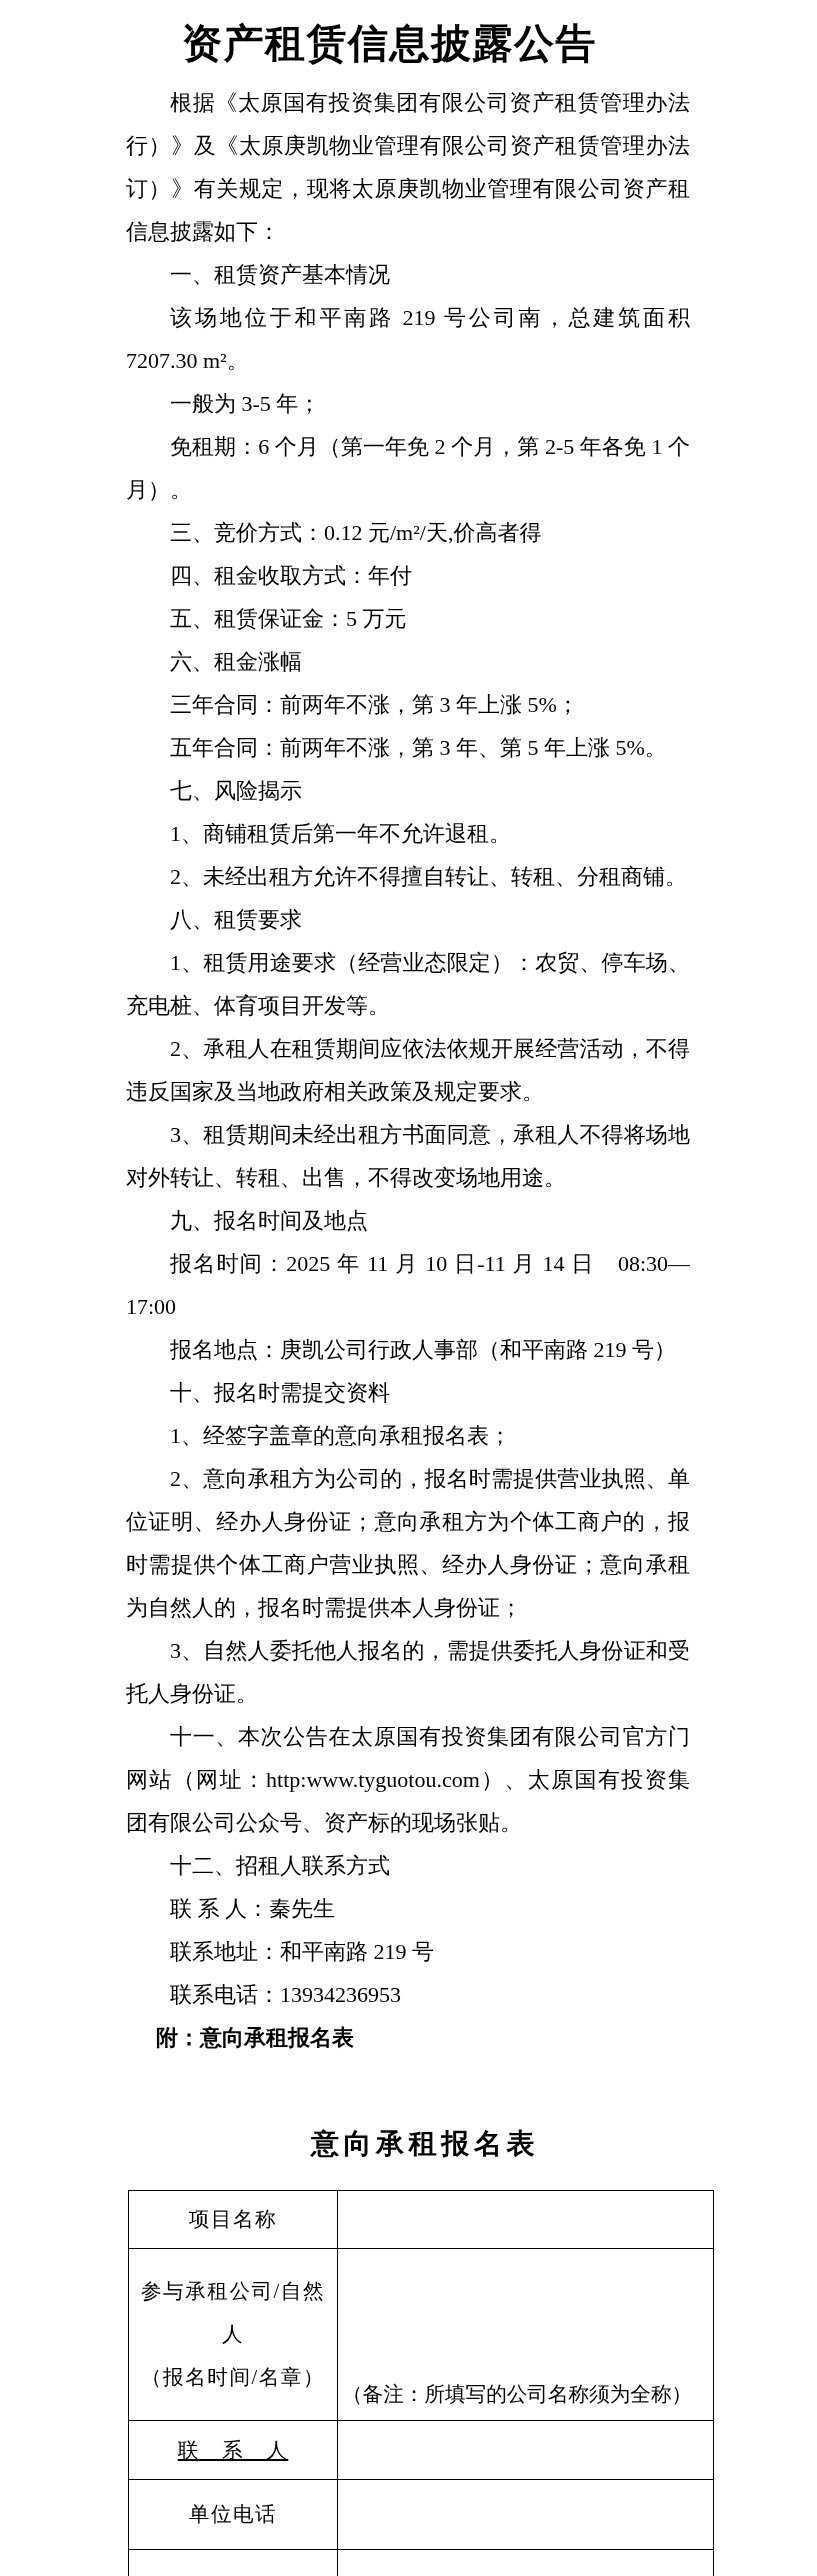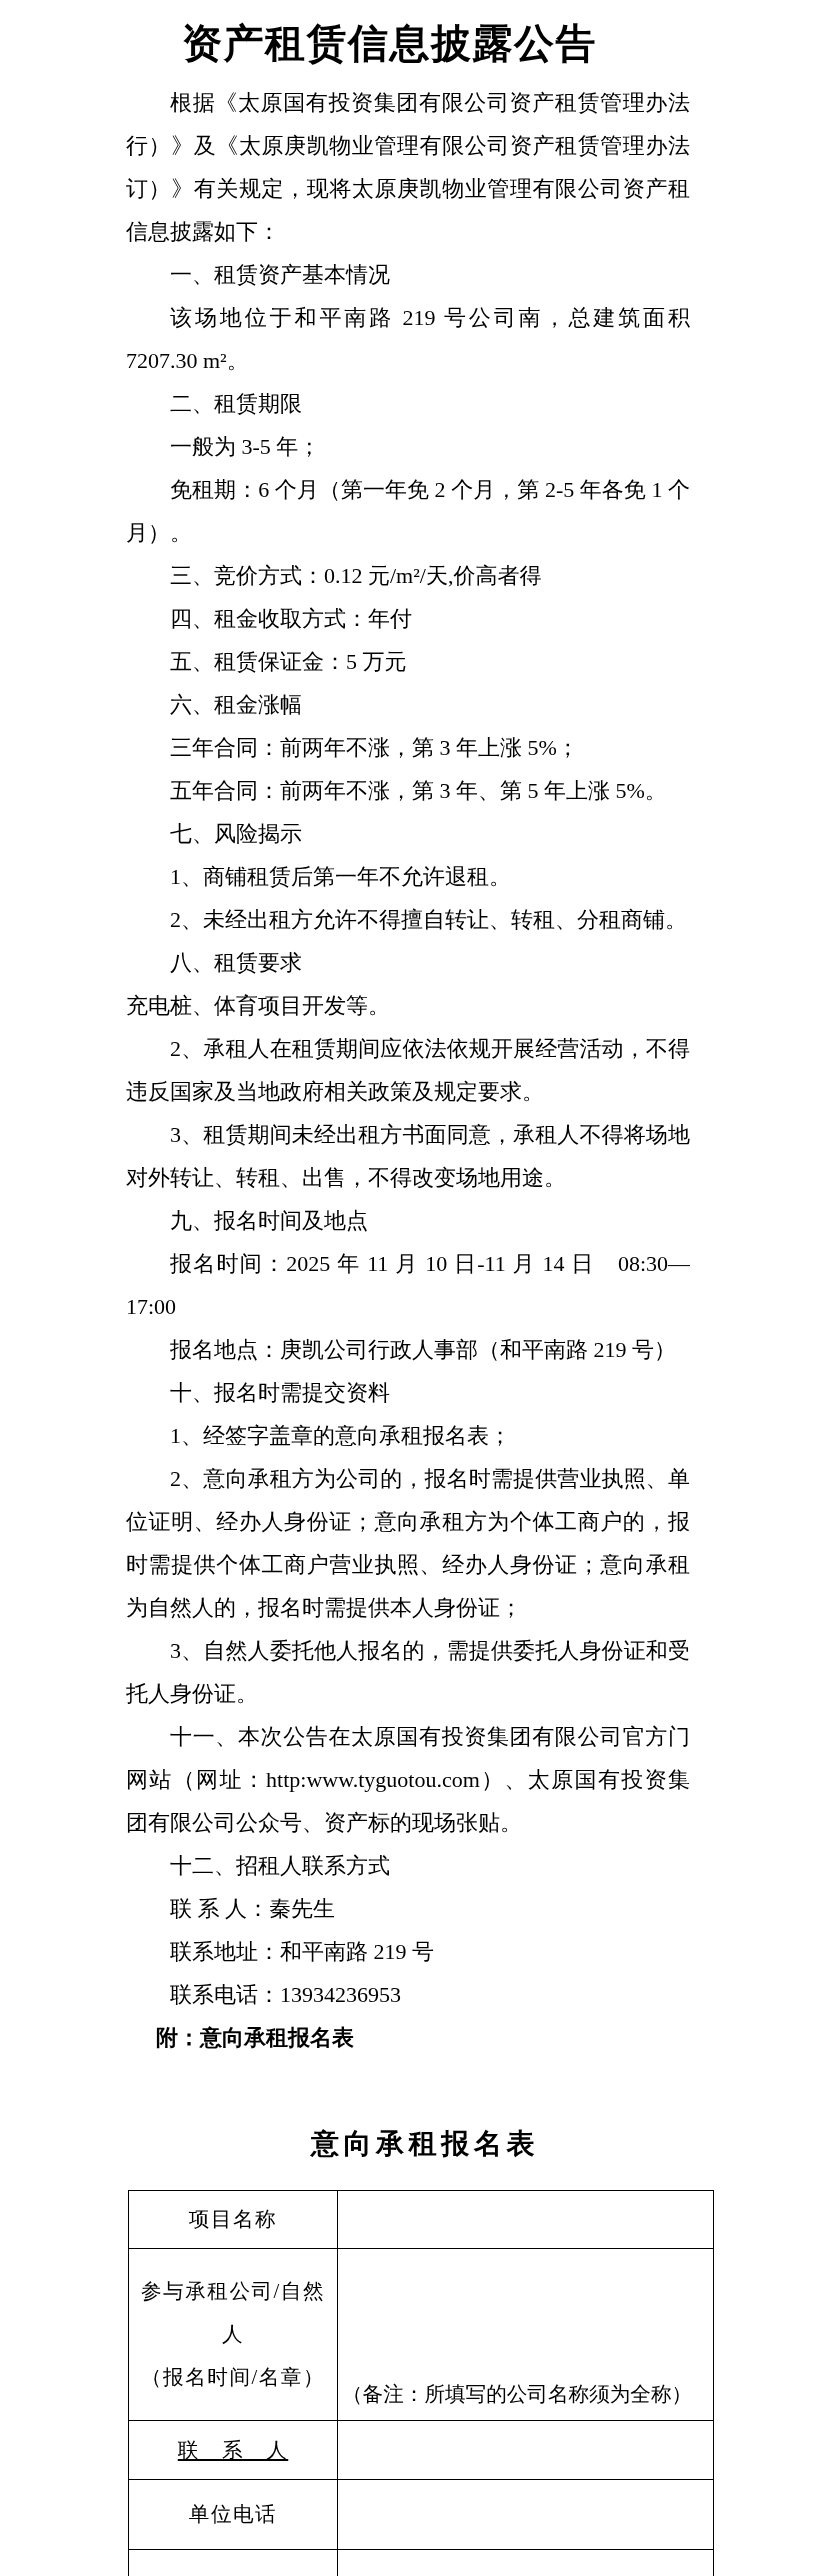--- a/index.html
+++ b/index.html
@@ -120,34 +120,34 @@
   <h1 class="doc-title">资产租赁信息披露公告</h1>
 
   <div class="body-lines" id="body-lines">
       <div class="line j ind">根据《太原国有投资集团有限公司资产租赁管理办法（试</div>
       <div class="line j">行）》及《太原庚凯物业管理有限公司资产租赁管理办法（修</div>
       <div class="line j">订）》有关规定，现将太原庚凯物业管理有限公司资产租赁</div>
       <div class="line">信息披露如下：</div>
       <div class="line ind">一、租赁资产基本情况</div>
       <div class="line j ind">该场地位于和平南路 219 号公司南，总建筑面积</div>
       <div class="line">7207.30 m²。</div>
-      <div class="line ind">二、租赁期限</div>
       <div class="line ind">一般为 3-5 年；</div>
       <div class="line j ind">免租期：6 个月（第一年免 2 个月，第 2-5 年各免 1 个</div>
       <div class="line">月）。</div>
       <div class="line ind">三、竞价方式：0.12 元/m²/天,价高者得</div>
       <div class="line ind">四、租金收取方式：年付</div>
       <div class="line ind">五、租赁保证金：5 万元</div>
       <div class="line ind">六、租金涨幅</div>
       <div class="line ind">三年合同：前两年不涨，第 3 年上涨 5%；</div>
       <div class="line ind">五年合同：前两年不涨，第 3 年、第 5 年上涨 5%。</div>
       <div class="line ind">七、风险揭示</div>
       <div class="line ind">1、商铺租赁后第一年不允许退租。</div>
       <div class="line ind">2、未经出租方允许不得擅自转让、转租、分租商铺。</div>
       <div class="line ind">八、租赁要求</div>
+      <div class="line j ind">1、租赁用途要求（经营业态限定）：农贸、停车场、</div>
       <div class="line">充电桩、体育项目开发等。</div>
       <div class="line j ind">2、承租人在租赁期间应依法依规开展经营活动，不得</div>
       <div class="line">违反国家及当地政府相关政策及规定要求。</div>
       <div class="line j ind">3、租赁期间未经出租方书面同意，承租人不得将场地</div>
       <div class="line">对外转让、转租、出售，不得改变场地用途。</div>
       <div class="line ind">九、报名时间及地点</div>
       <div class="line j ind">报名时间：2025 年 11 月 10 日-11 月 14 日　08:30—</div>
       <div class="line">17:00</div>
       <div class="line ind">报名地点：庚凯公司行政人事部（和平南路 219 号）</div>
       <div class="line ind">十、报名时需提交资料</div>

